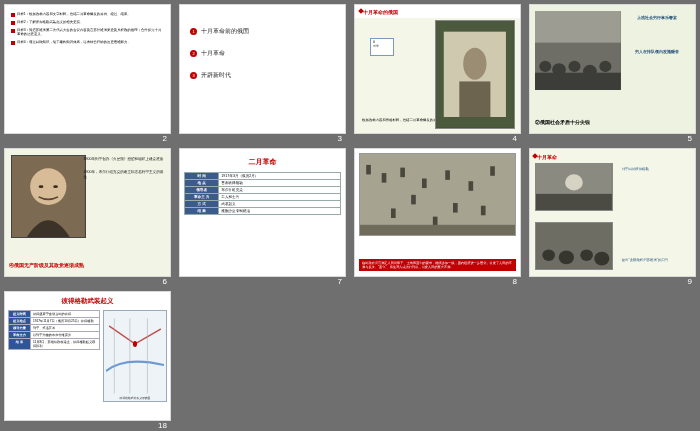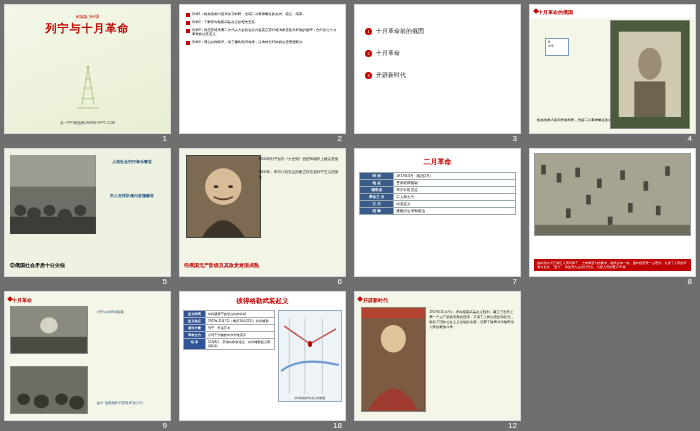--- a/index.html
+++ b/index.html
@@ -112,39 +112,20 @@
   .s12{background:#f4f7e8;}
   .s12 .hd{position:absolute;top:5px;left:8px;font-size:5px;color:#c00000;font-weight:bold;}
   .s12 .photo{position:absolute;top:15px;left:6px;width:38%;bottom:8px;background:#5d4a3a;border:1px solid #888;overflow:hidden;}
   .s12 .txt{position:absolute;right:5px;top:18px;width:52%;font-size:3.4px;line-height:4.8px;color:#111;}
 </style>
 </head>
 <body>
 
 <div class="grid">
 
-  <div class="cell">
-    <div class="slide s1">
-      <div class="hd">
-        <div class="sub">部编版 第9课</div>
-        <div class="main">列宁与十月革命</div>
-      </div>
-      <svg class="tower" viewBox="0 0 60 60">
-        <g stroke="#9bb36a" fill="none" stroke-width="1">
-          <path d="M30 4 L22 52 M30 4 L38 52"></path>
-          <path d="M24 30 L36 30 M22 44 L38 44"></path>
-          <path d="M16 56 L44 56"></path>
-          <path d="M26 18 L34 18"></path>
-        </g>
-        <circle cx="30" cy="3" r="1.6" fill="#9bb36a"></circle>
-      </svg>
-      <div class="foot">第一PPT模板网-WWW.1PPT.COM</div>
-    </div>
-    <div class="num">1</div>
-  </div>
 
   <div class="cell">
     <div class="slide s2">
       <div class="bullet-row">
         <span class="sq"></span>
         <span class="tiny">目标1：根据教材内容和文字材料，总结二月革命爆发的原因、经过、结果。</span>
       </div>
       <div class="bullet-row">
         <span class="sq"></span>
         <span class="tiny">目标2：了解彼得格勒武装起义的相关史实。</span>
@@ -378,30 +359,14 @@
             <path d="M10 5 L10 55 M25 5 L25 55 M42 5 L42 55"></path>
           </g>
         </svg>
         <div style="position:absolute;bottom:1px;left:0;right:0;text-align:center;font-size:2.8px;color:#333;">彼得格勒武装起义形势图</div>
       </div>
     </div>
     <div class="num">18</div>
   </div>
 
 
-  <div class="cell">
-    <div class="slide s12">
-      <div style="position:absolute;top:5px;left:3px;width:4px;height:4px;background:#c00000;transform:rotate(45deg);"></div>
-      <div class="hd">开辟新时代</div>
-      <div class="photo">
-        <svg viewBox="0 0 40 60" width="100%" height="100%" preserveAspectRatio="none">
-          <rect width="40" height="60" fill="#7d5a42"></rect>
-          <circle cx="20" cy="18" r="8" fill="#e0c49c"></circle>
-          <path d="M4 60 Q20 34 36 60 Z" fill="#9e3b2e"></path>
-          <rect x="0" y="0" width="40" height="6" fill="#b5442f"></rect>
-        </svg>
-      </div>
-      <div class="txt">1917年11月7日，彼得格勒武装起义胜利，建立了世界上第一个无产阶级专政的国家，开辟了人类历史的新纪元，推动了国际社会主义运动的发展，鼓舞了殖民地半殖民地人民的解放斗争。</div>
-    </div>
-    <div class="num">12</div>
-  </div>
 
 </div>
 
 </body></html>

